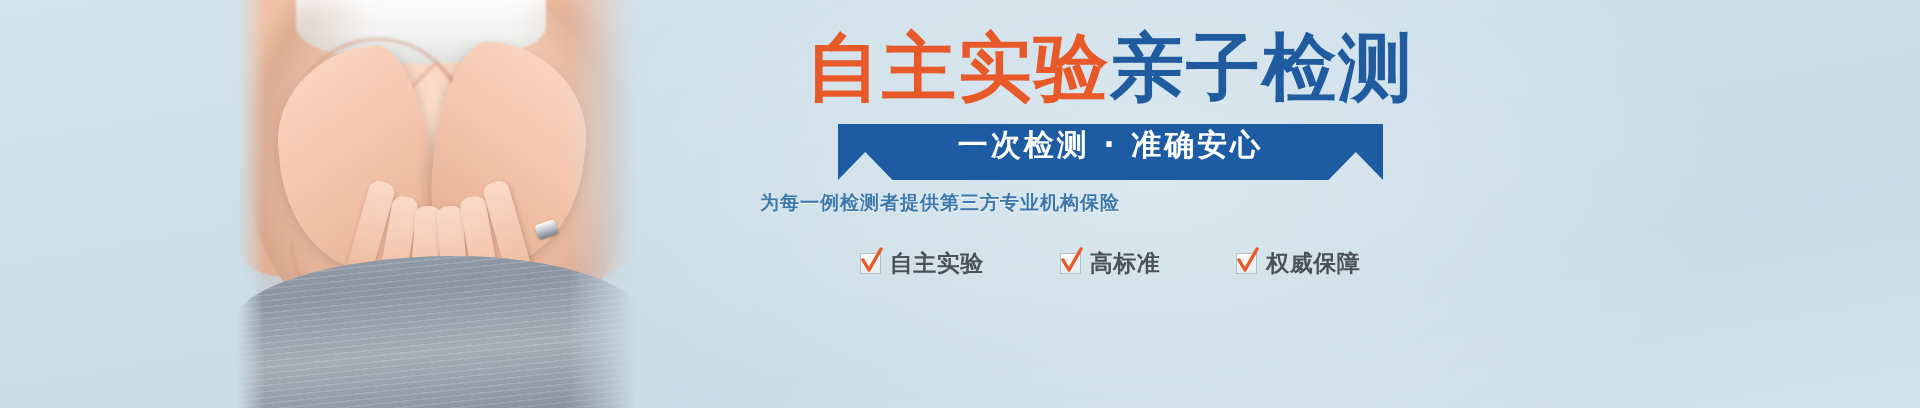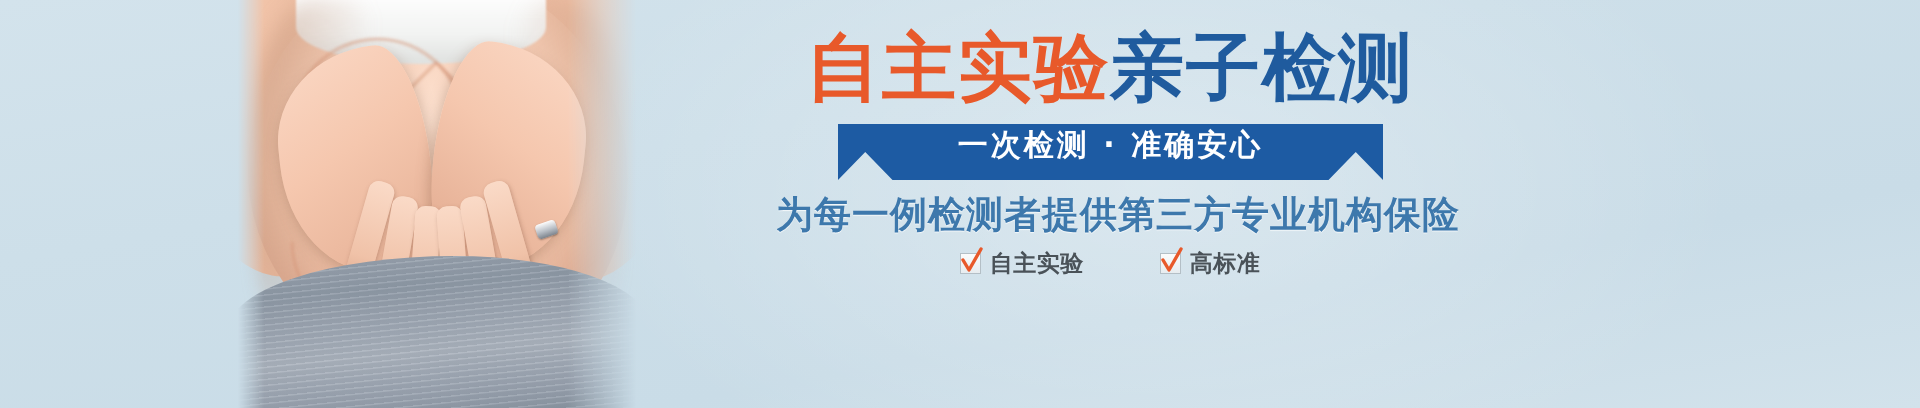--- a/index.html
+++ b/index.html
@@ -257,22 +257,22 @@
     padding-bottom: 14px;
     white-space: nowrap;
     border-radius: 20px;
   }
 
   #subtitle {
     position: absolute;
     left: 0;
     top: 190px;
     width: 700px;
-    text-align: right;
-    font-size: 37px;
+    text-align: left;
+    font-size: 19px;
     font-weight: bold;
     color: #3d78ac;
     letter-spacing: 1px;
     white-space: nowrap;
     text-shadow: 0 1px 1px rgba(255,255,255,0.75);
   }
 
   #features {
     position: absolute;
     left: 0;
@@ -372,16 +372,24 @@
 
       <div class="feature">
         <span class="checkbox">
           <svg viewBox="0 0 26 28" aria-hidden="true">
             <path d="M4 13 L10 23 L22 2" fill="none" stroke="#e8592a" stroke-width="3.4" stroke-linecap="round" stroke-linejoin="round"></path>
           </svg>
         </span>
         <span class="feature-label">高标准</span>
       </div>
 
+      <div class="feature">
+        <span class="checkbox">
+          <svg viewBox="0 0 26 28" aria-hidden="true">
+            <path d="M4 13 L10 23 L22 2" fill="none" stroke="#e8592a" stroke-width="3.4" stroke-linecap="round" stroke-linejoin="round"></path>
+          </svg>
+        </span>
+        <span class="feature-label">权威保障</span>
+      </div>
 
     </div>
   </div>
 </div>
 
 </body></html>

